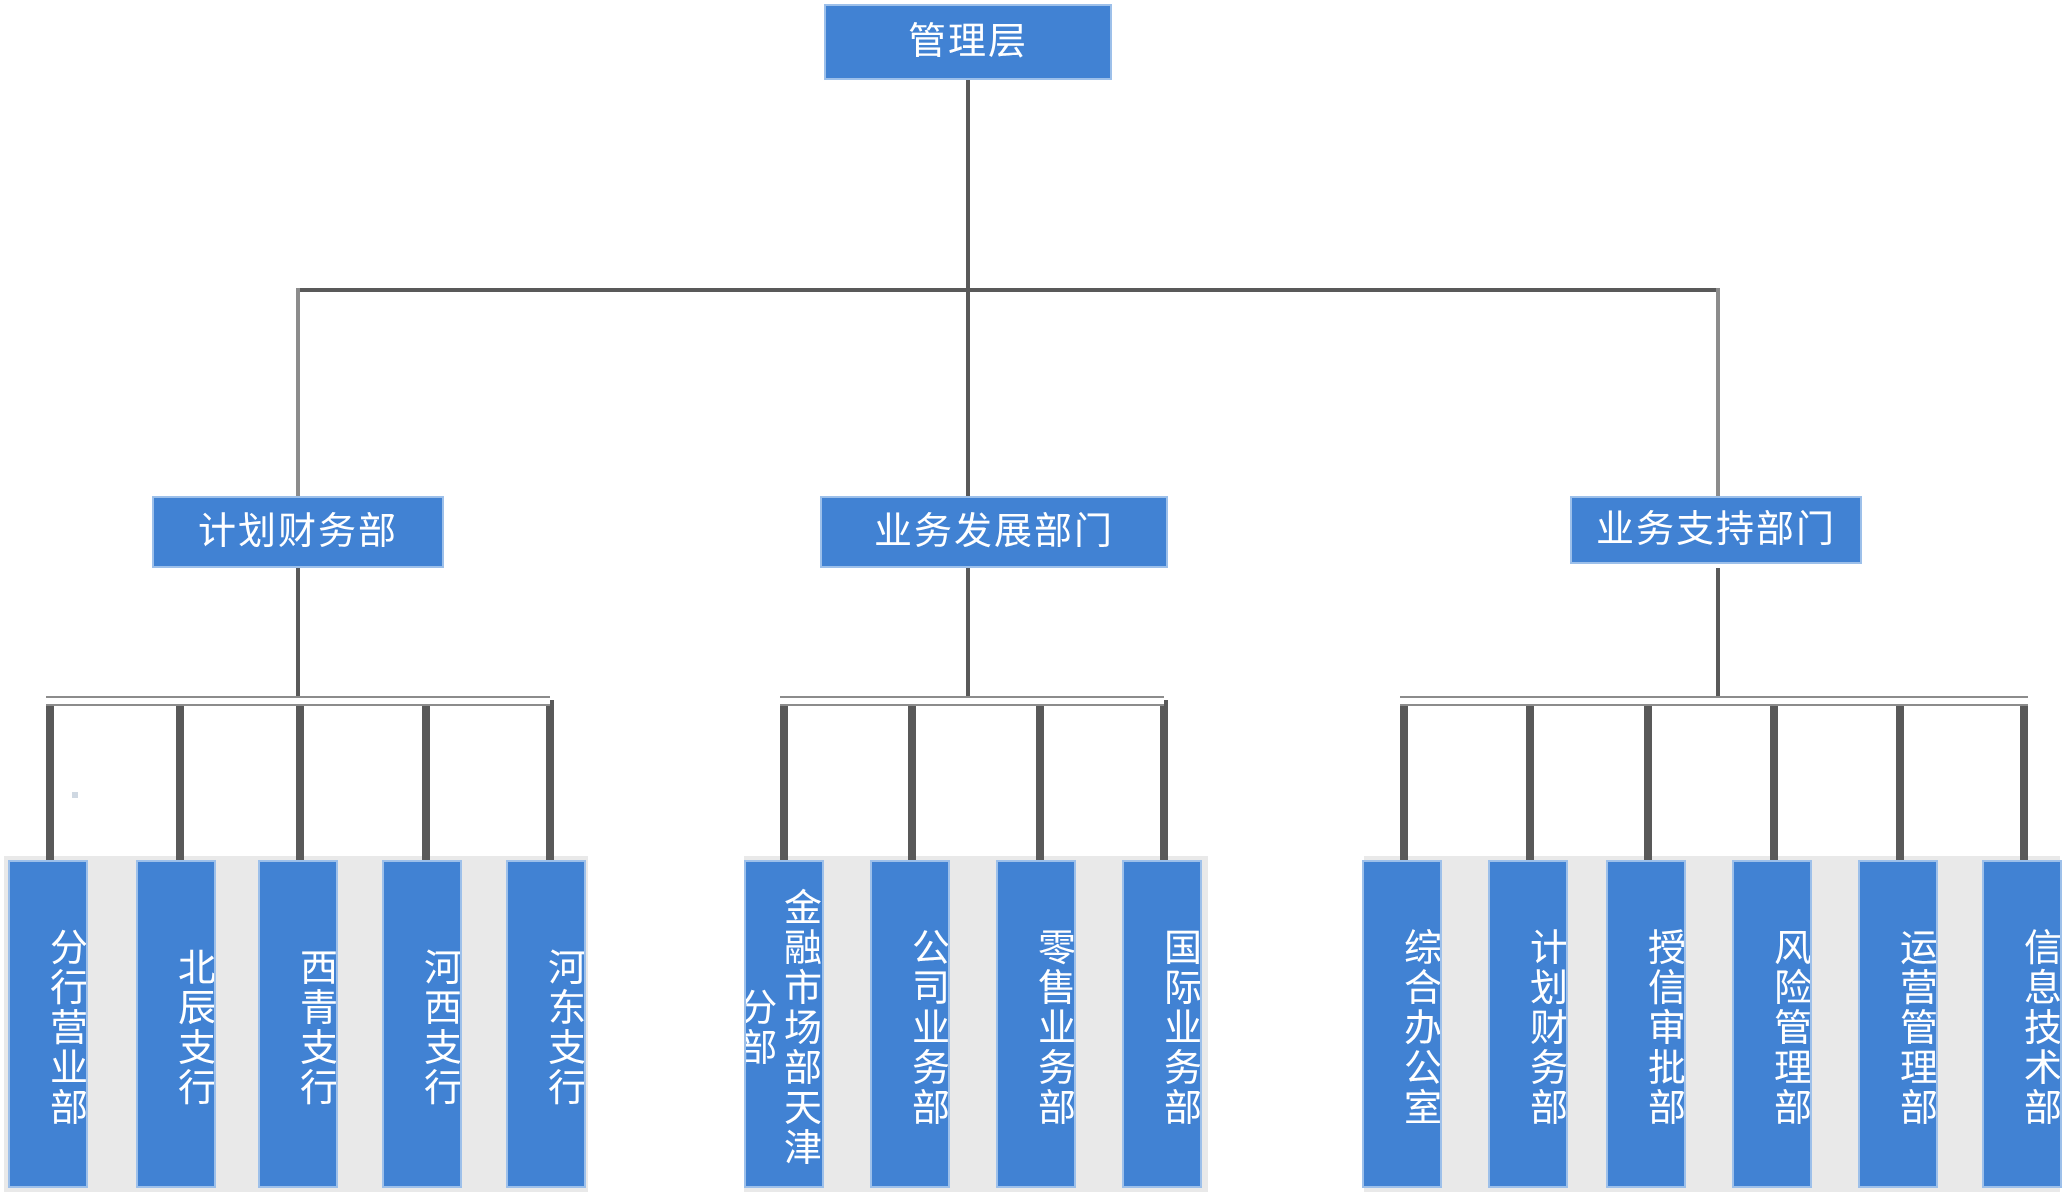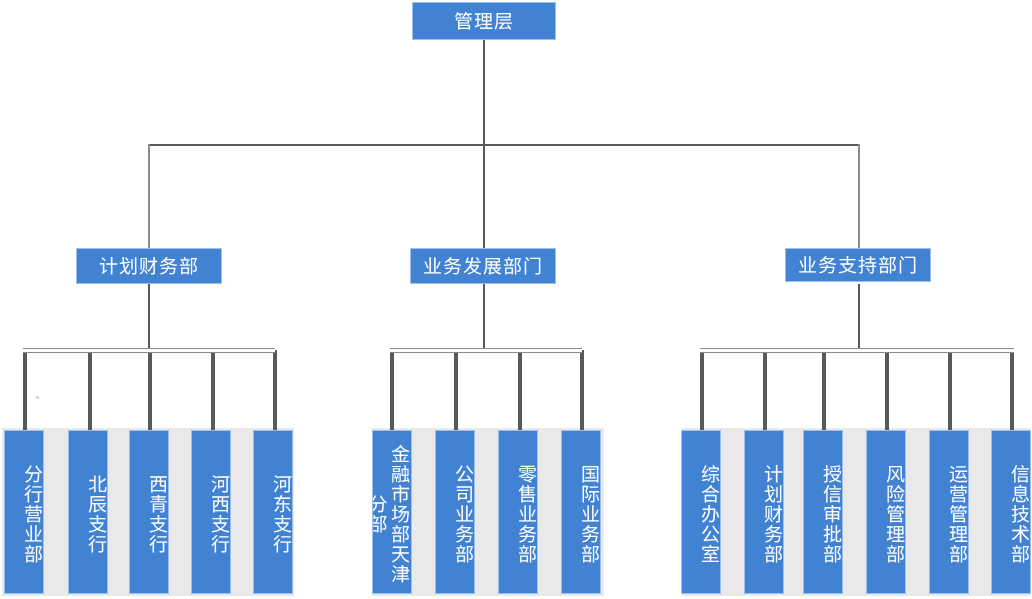--- a/index.html
+++ b/index.html
@@ -119,21 +119,21 @@
 
   <div class="h-dark" style="left:148px; top:144px; width:712px;"></div>
 
   <div class="v-thin" style="left:148px; top:144px; height:104px;"></div>
   <div class="v-dark" style="left:483px; top:144px; height:104px;"></div>
   <div class="v-thin" style="left:858px; top:144px; height:104px;"></div>
 
   <div class="node horizontal" style="left:76px; top:248px; width:146px; height:36px;">
     <span>计划财务部</span>
   </div>
-  <div class="node horizontal" style="left:410px; top:248px; width:146px; height:36px;">
+  <div class="node horizontal" style="left:410px; top:248px; width:174px; height:36px;">
     <span>业务发展部门</span>
   </div>
   <div class="node horizontal" style="left:785px; top:248px; width:146px; height:34px;">
     <span>业务支持部门</span>
   </div>
 
   <div class="v-dark" style="left:148px; top:284px; height:68px;"></div>
   <div class="bus-white" style="left:23px; top:348px; width:252px;"></div>
   <div class="v-drop" style="left:23px; top:350px; height:80px;"></div>
   <div class="v-drop" style="left:88px; top:350px; height:80px;"></div>

